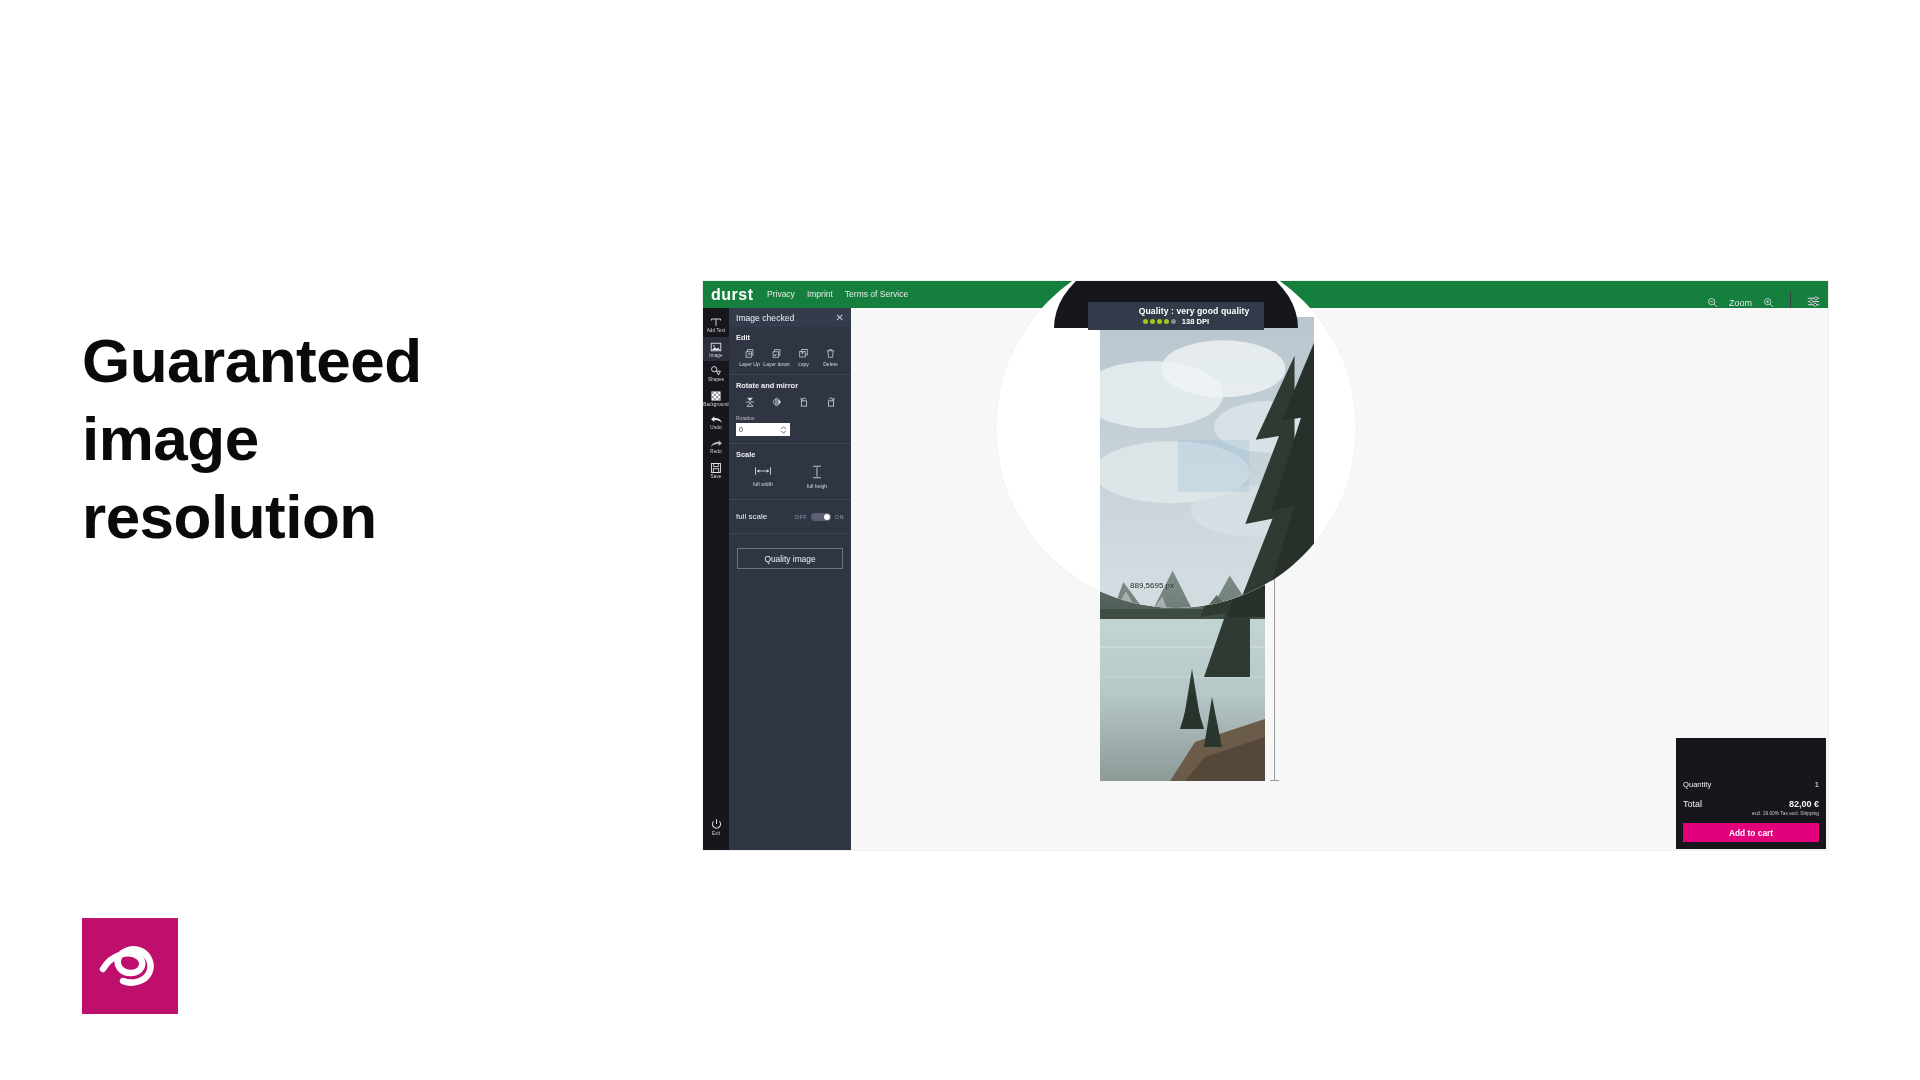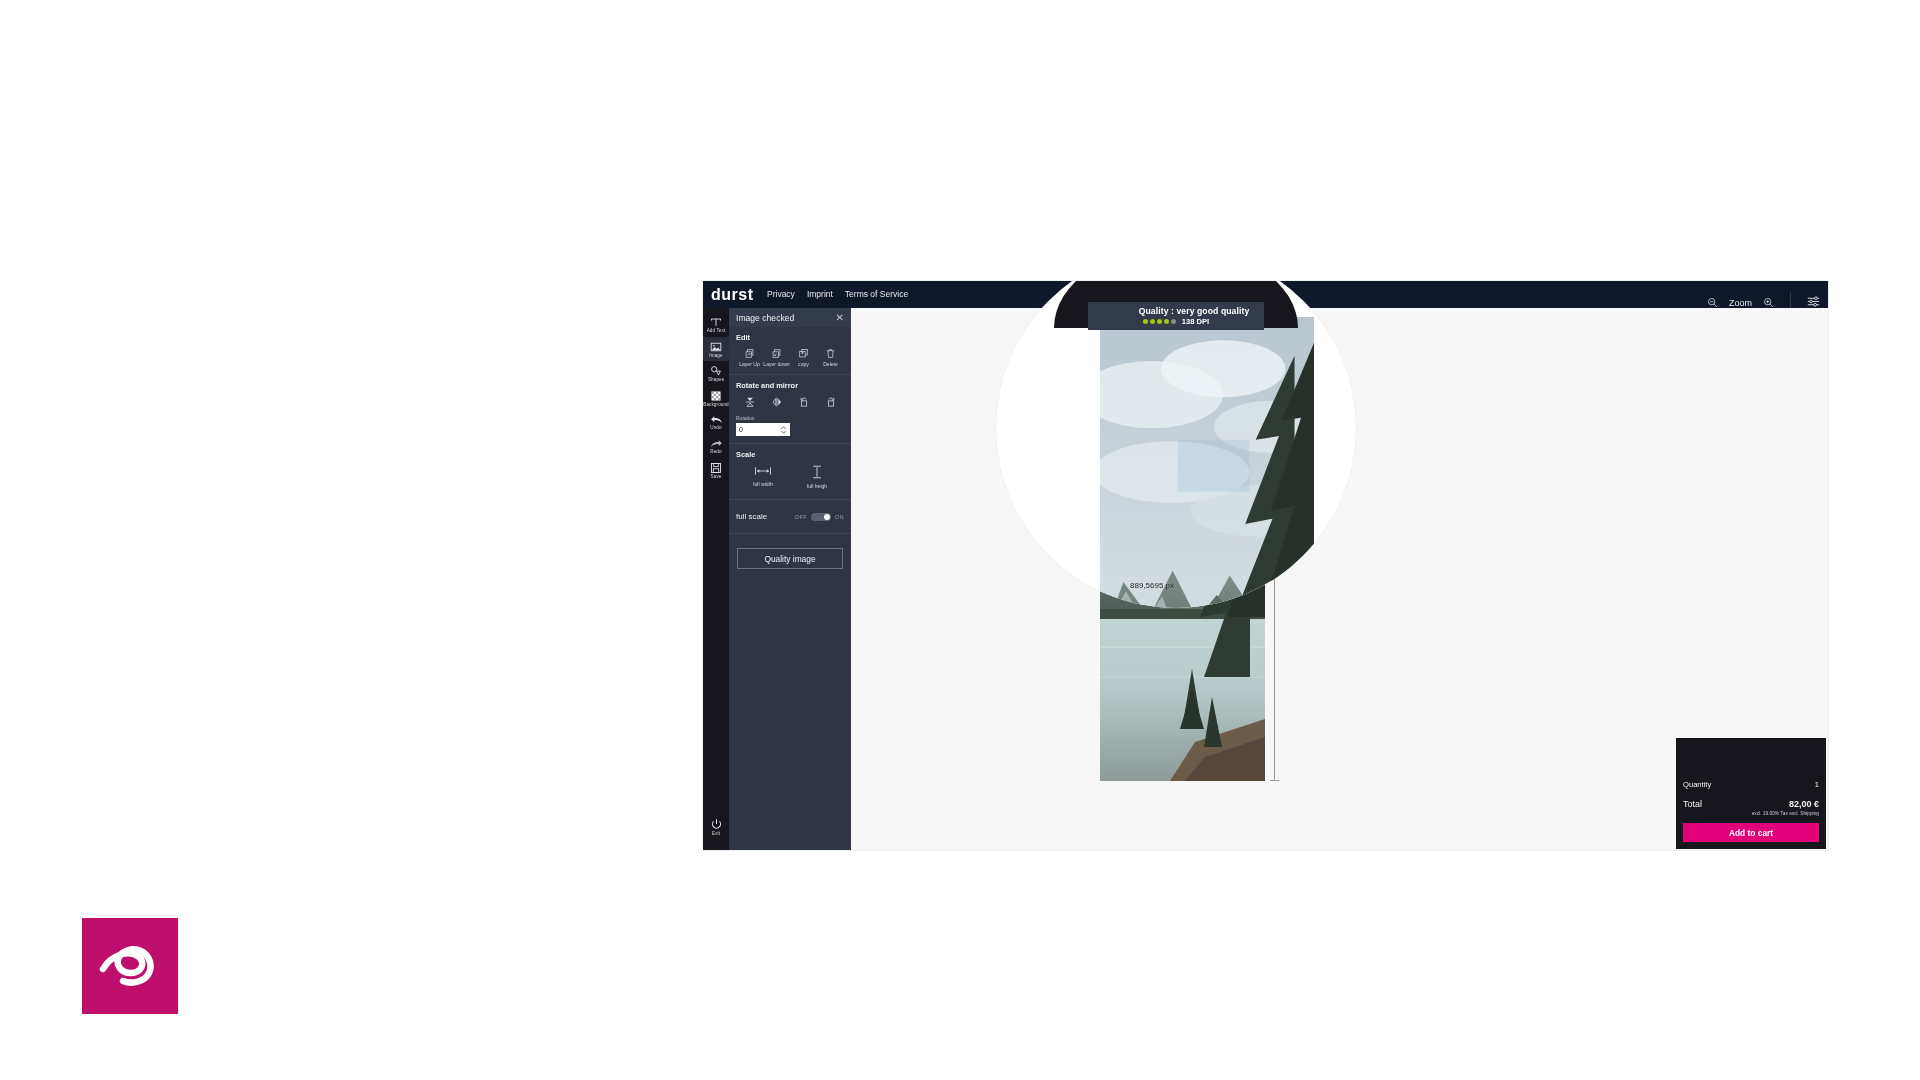--- a/index.html
+++ b/index.html
@@ -37,21 +37,21 @@
     position: absolute; left: 703px; top: 281px;
     width: 1125px; height: 569px;
     background: #f4f4f4;
     box-shadow: 0 0 0 1px rgba(0,0,0,0.06);
     overflow: hidden;
   }
 
   
   .app-topbar {
     position: absolute; left: 0; top: 0; width: 100%; height: 27px;
-    background: #0f172a;
+    background: #15803d;
     display: flex; align-items: center;
   }
   .durst-logo {
     width: 44px; margin-left: 8px;
     font-size: 16px; font-weight: 700; color: #ffffff;
     letter-spacing: 0.5px; line-height: 1;
   }
   .topnav { display: flex; gap: 12px; margin-left: 12px; }
   .topnav a {
     font-size: 8.5px; color: #e8e8ec; text-decoration: none;
@@ -243,20 +243,21 @@
     font-size: 8.4px; font-weight: 700; cursor: pointer;
     font-family: "Liberation Sans", sans-serif;
     display: flex; align-items: center; justify-content: center;
   }
 </style>
 </head>
 <body>
 
 <div id="root">
 
+  <div class="promo-headline">Guaranteed image resolution</div>
 
   <div class="brand-logo">
     <svg width="62" height="62" viewBox="0 0 62 62">
       <path d="M4 34 C12 20 30 14 40 22 C47 28 42 38 32 38 C22 38 16 30 20 22 C23 16 33 12 42 16
                C50 20 54 30 50 38 C46 46 34 50 24 46" fill="none" stroke="#ffffff" stroke-width="6.5" stroke-linecap="round"></path>
     </svg>
   </div>
 
   <div class="app-window">
 

